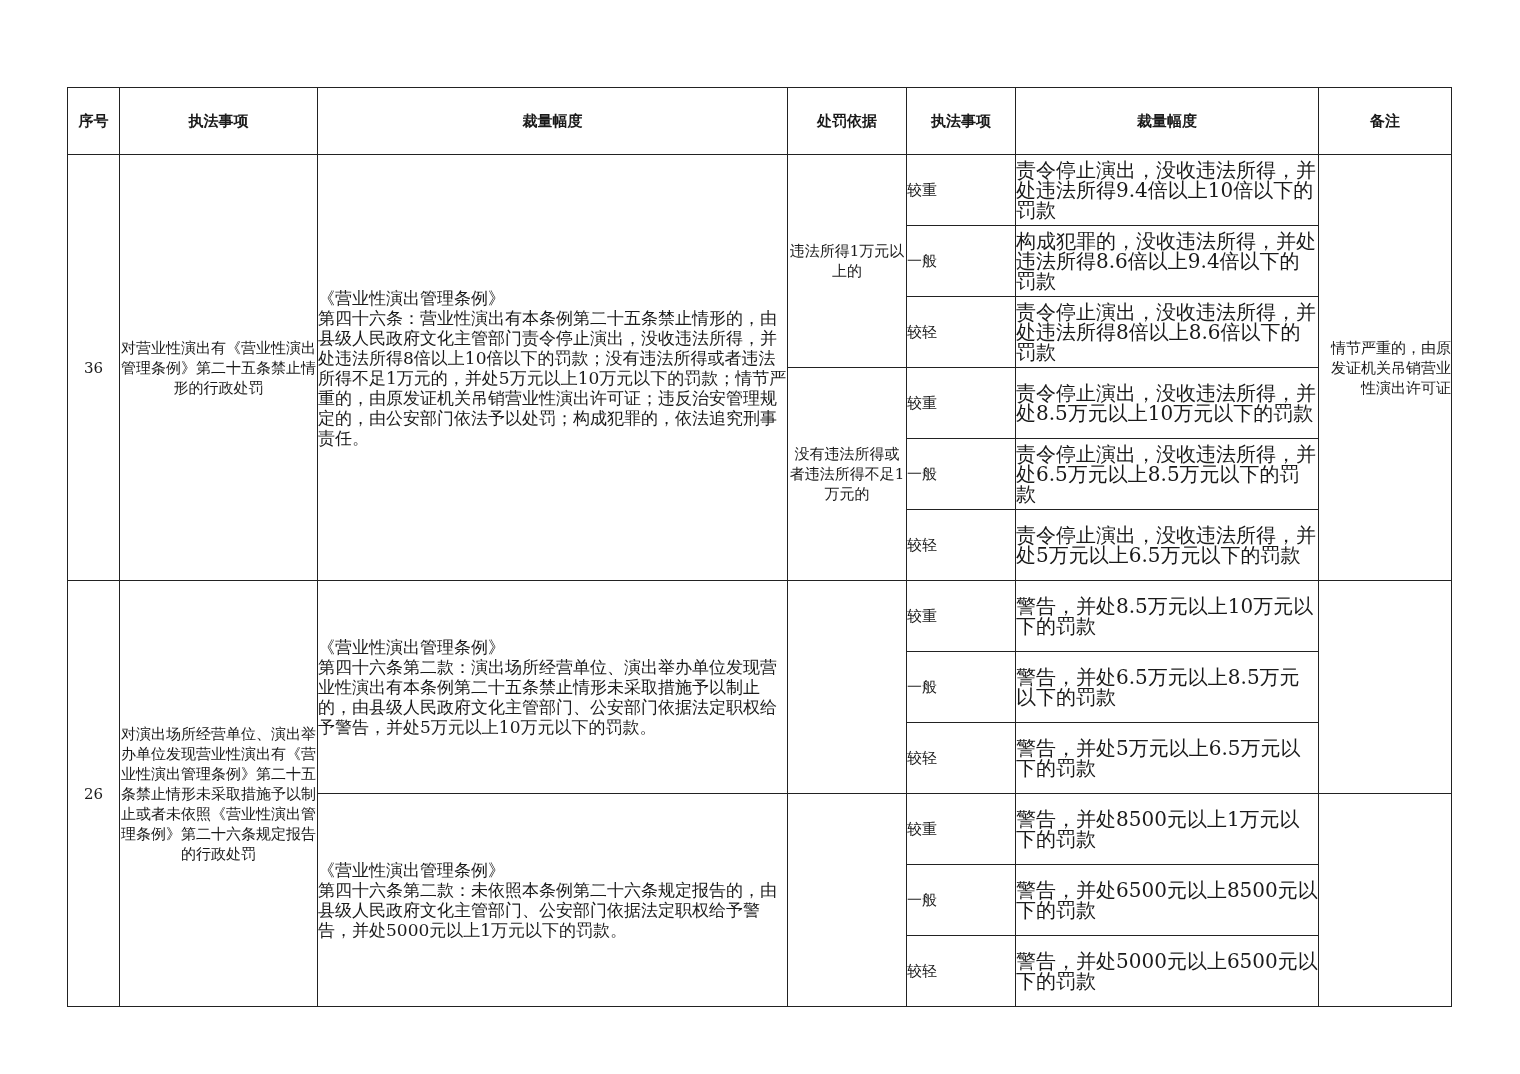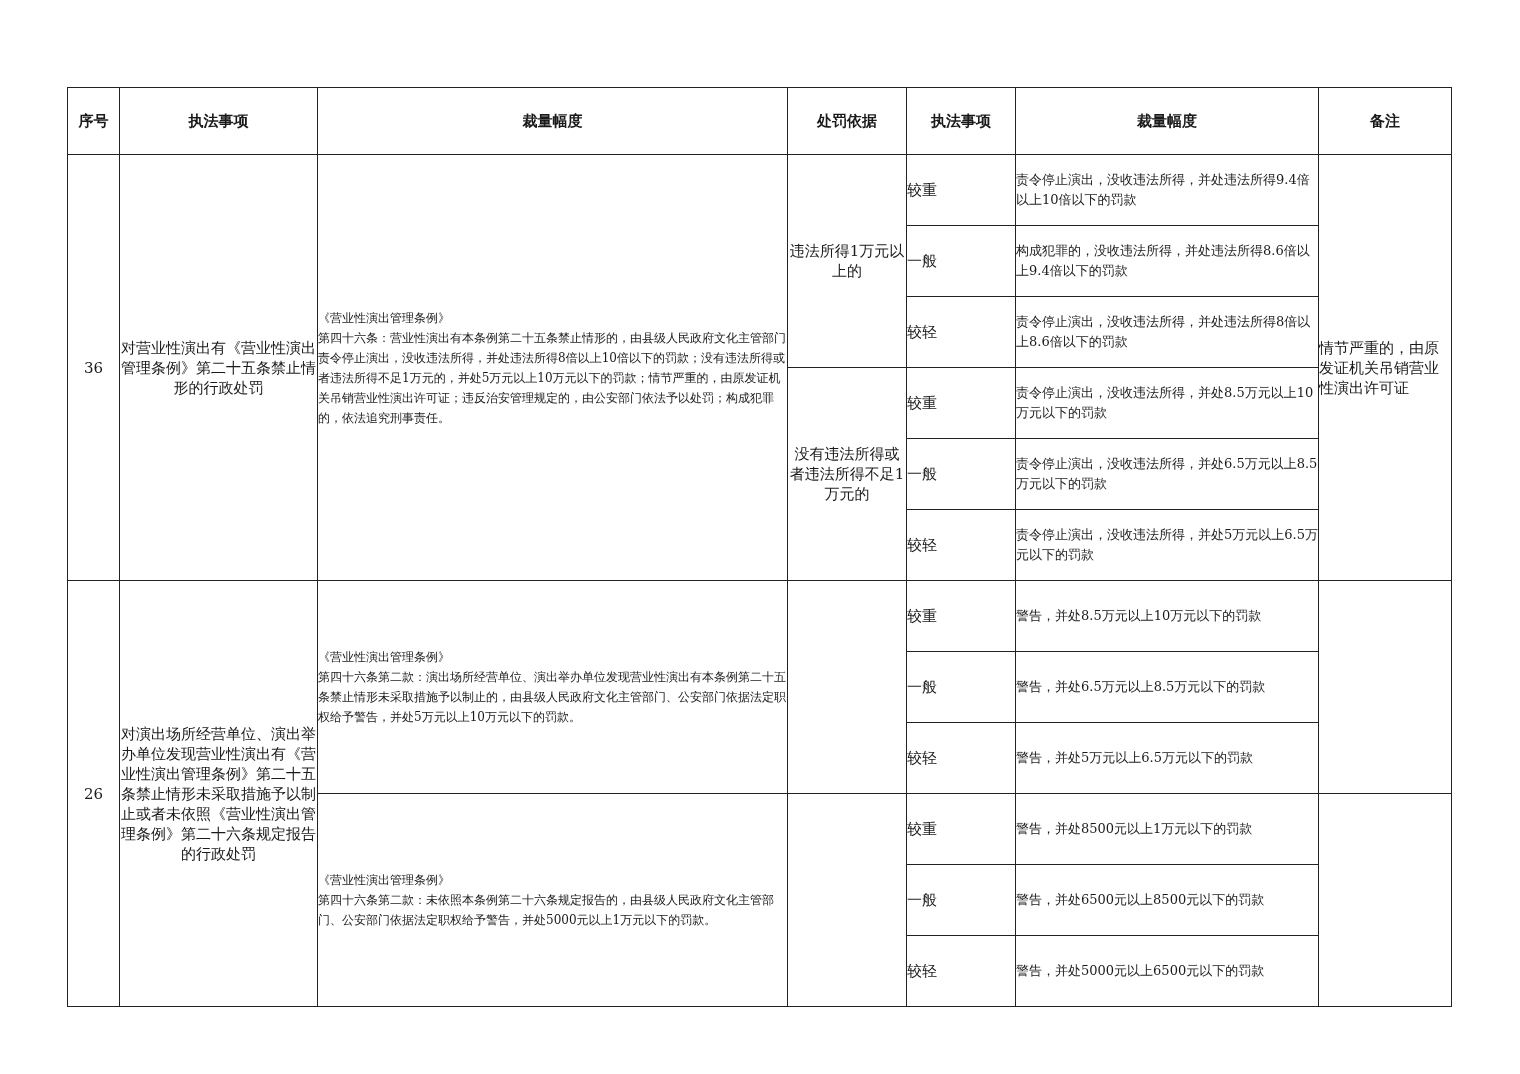--- a/index.html
+++ b/index.html
@@ -48,39 +48,39 @@
     td.left {
       text-align: center;
       vertical-align: middle;
       font-size: 15px;
       line-height: 20px;
       padding: 0 4px;
     }
     td.basis {
       text-align: left;
       vertical-align: middle;
-      font-size: 12px;
+      font-size: 17px;
       line-height: 20px;
       padding: 0 4px;
       white-space: pre-line;
     }
     td.range {
       text-align: left;
       vertical-align: middle;
-      font-size: 13px;
+      font-size: 20px;
       line-height: 20px;
       padding: 0 4px;
     }
     td.level {
       text-align: left;
       vertical-align: middle;
       font-size: 15px;
     }
     td.note {
-      text-align: left;
+      text-align: right;
       vertical-align: middle;
       font-size: 15px;
       line-height: 20px;
       padding: 0 3px;
     }
   </style>
 </head>
 <body>
 
 <div class="page">

